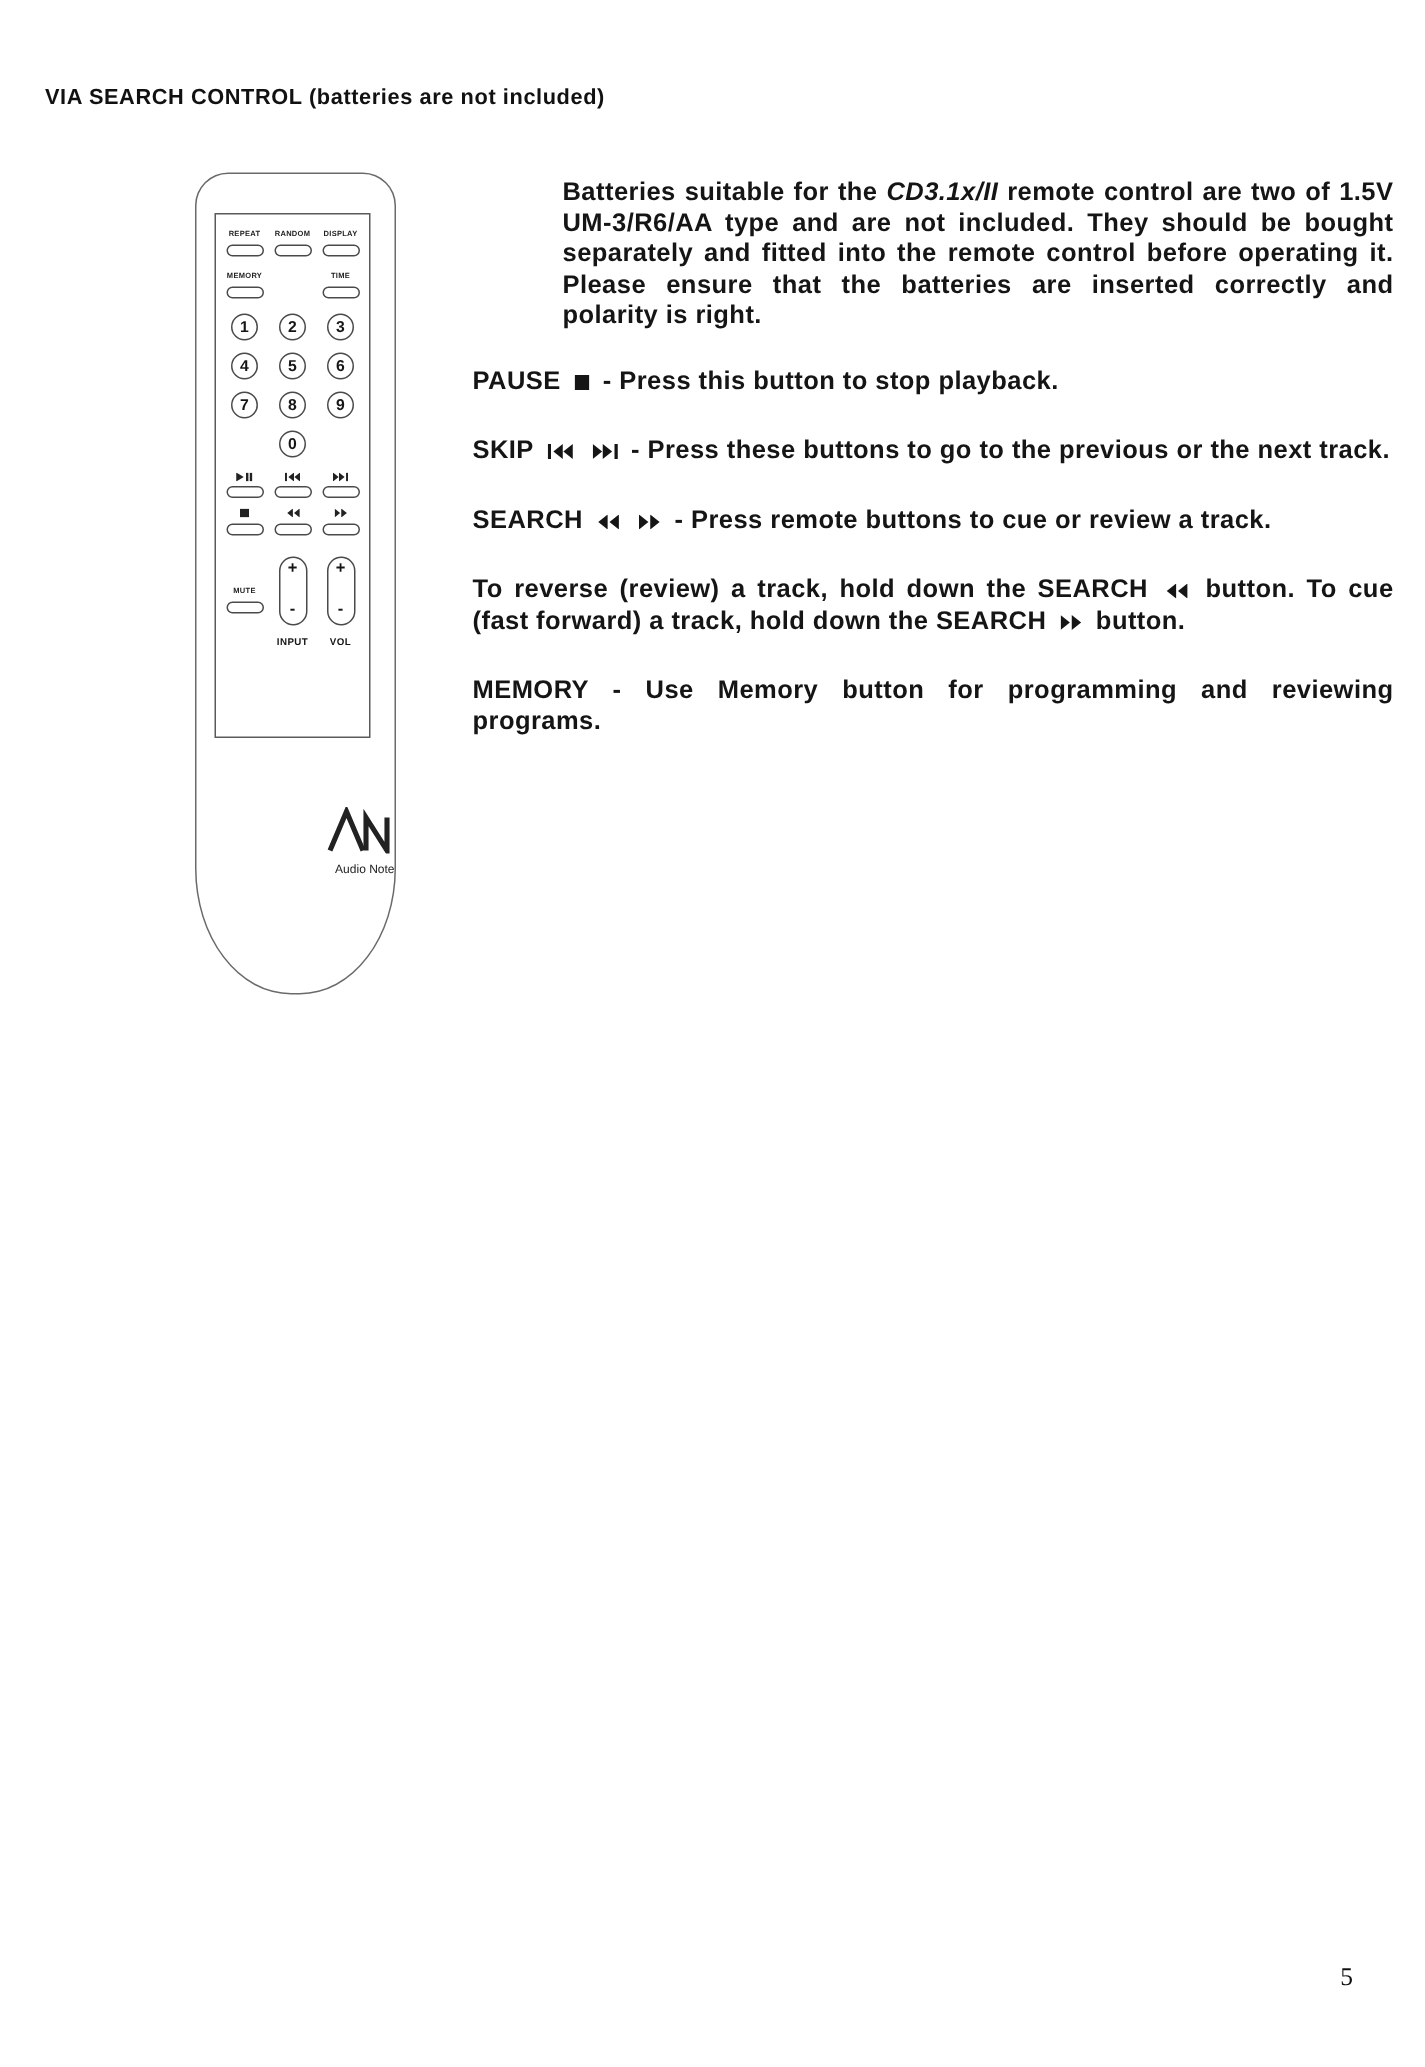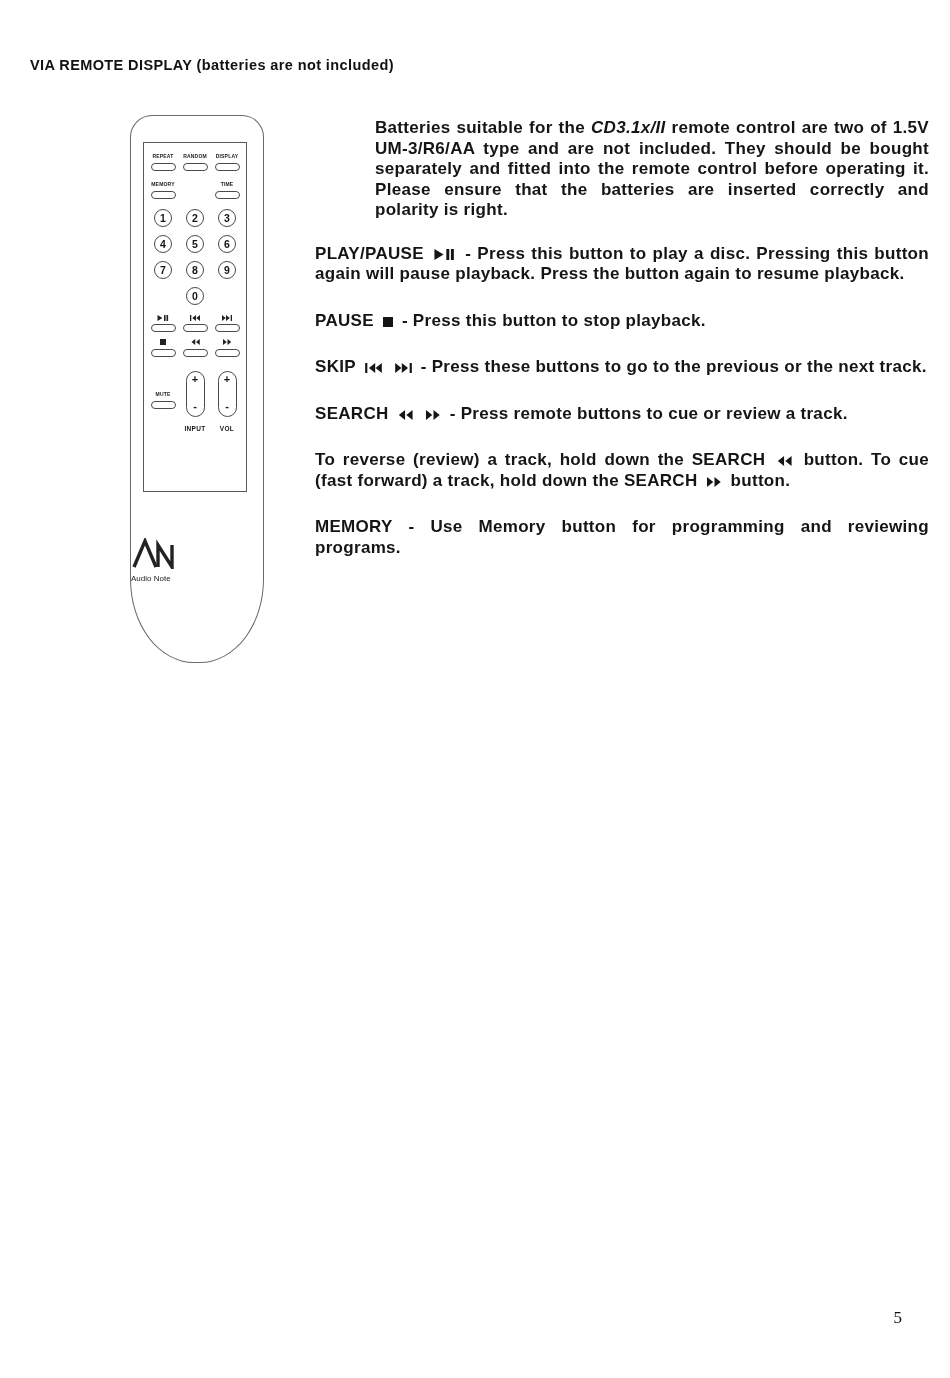--- a/index.html
+++ b/index.html
@@ -41,21 +41,21 @@
     display:flex;align-items:center;justify-content:center;
     font-size:10.5px;font-weight:700;box-sizing:border-box;
   }
   .rocker{
     width:19px;height:46px;border:1.5px solid #4a4a4a;border-radius:10px;
     display:flex;flex-direction:column;align-items:center;justify-content:space-between;
     padding:2px 0 4px;box-sizing:border-box;font-size:11px;font-weight:700;line-height:1;
   }
   .sublbl{font-size:6.5px;font-weight:700;letter-spacing:.3px;}
   .ricn svg{fill:#222;display:block;}
-  .logo{position:absolute;left:0;right:0;top:422px;text-align:left;}
+  .logo{position:absolute;left:0;right:0;top:422px;text-align:right;}
   .an{stroke:#222;stroke-width:3.4;fill:none;}
   .brand{font-size:8px;color:#222;margin-top:1px;}
 
   
   .content{position:absolute;left:315px;top:118px;width:614px;}
   .para{
     margin:0 0 26px;font-size:17px;font-weight:700;line-height:20.5px;
     text-align:justify;letter-spacing:.3px;color:#151515;
   }
   .battery{margin-left:60px;margin-bottom:23px;}
@@ -96,21 +96,21 @@
       </symbol>
     <symbol id="sym-ff" viewBox="0 0 18 12">
         <path d="M0 0 L7.5 6 L0 12 Z"></path>
         <path d="M9 0 L16.5 6 L9 12 Z"></path>
       </symbol>
   </defs>
 </svg>
 
 <div class="page">
 
-  <h1 class="heading">VIA REMOTE DISPLAY (batteries are not included)</h1>
+  <h1 class="heading">VIA SEARCH CONTROL (batteries are not included)</h1>
 
   <div class="remote">
     <div class="panel">
 
       <div class="prow r-labels1">
         <span class="lbl">REPEAT</span>
         <span class="lbl">RANDOM</span>
         <span class="lbl">DISPLAY</span>
       </div>
       <div class="prow r-ovals1">
@@ -225,27 +225,20 @@
   </div>
 
   <div class="content">
 
     <p class="para battery">
       <span>Batteries suitable for the</span>
       <em class="model">CD3.1x/II</em>
       <span>remote control are two of 1.5V UM-3/R6/AA type and are not included. They should be bought separately and fitted into the remote control before operating it. Please ensure that the batteries are inserted correctly and polarity is right.</span>
     </p>
 
-    <p class="para">
-      <span>PLAY/PAUSE</span>
-      <span class="icn"><svg width="21" height="11">
-            <use href="#sym-pp"></use>
-          </svg></span>
-      <span>- Press this button to play a disc. Pressing this button again will pause playback. Press the button again to resume playback.</span>
-    </p>
 
     <p class="para">
       <span>PAUSE</span>
       <span class="icn"><svg width="10" height="10">
             <use href="#sym-stop"></use>
           </svg></span>
       <span>- Press this button to stop playback.</span>
     </p>
 
     <p class="para">

